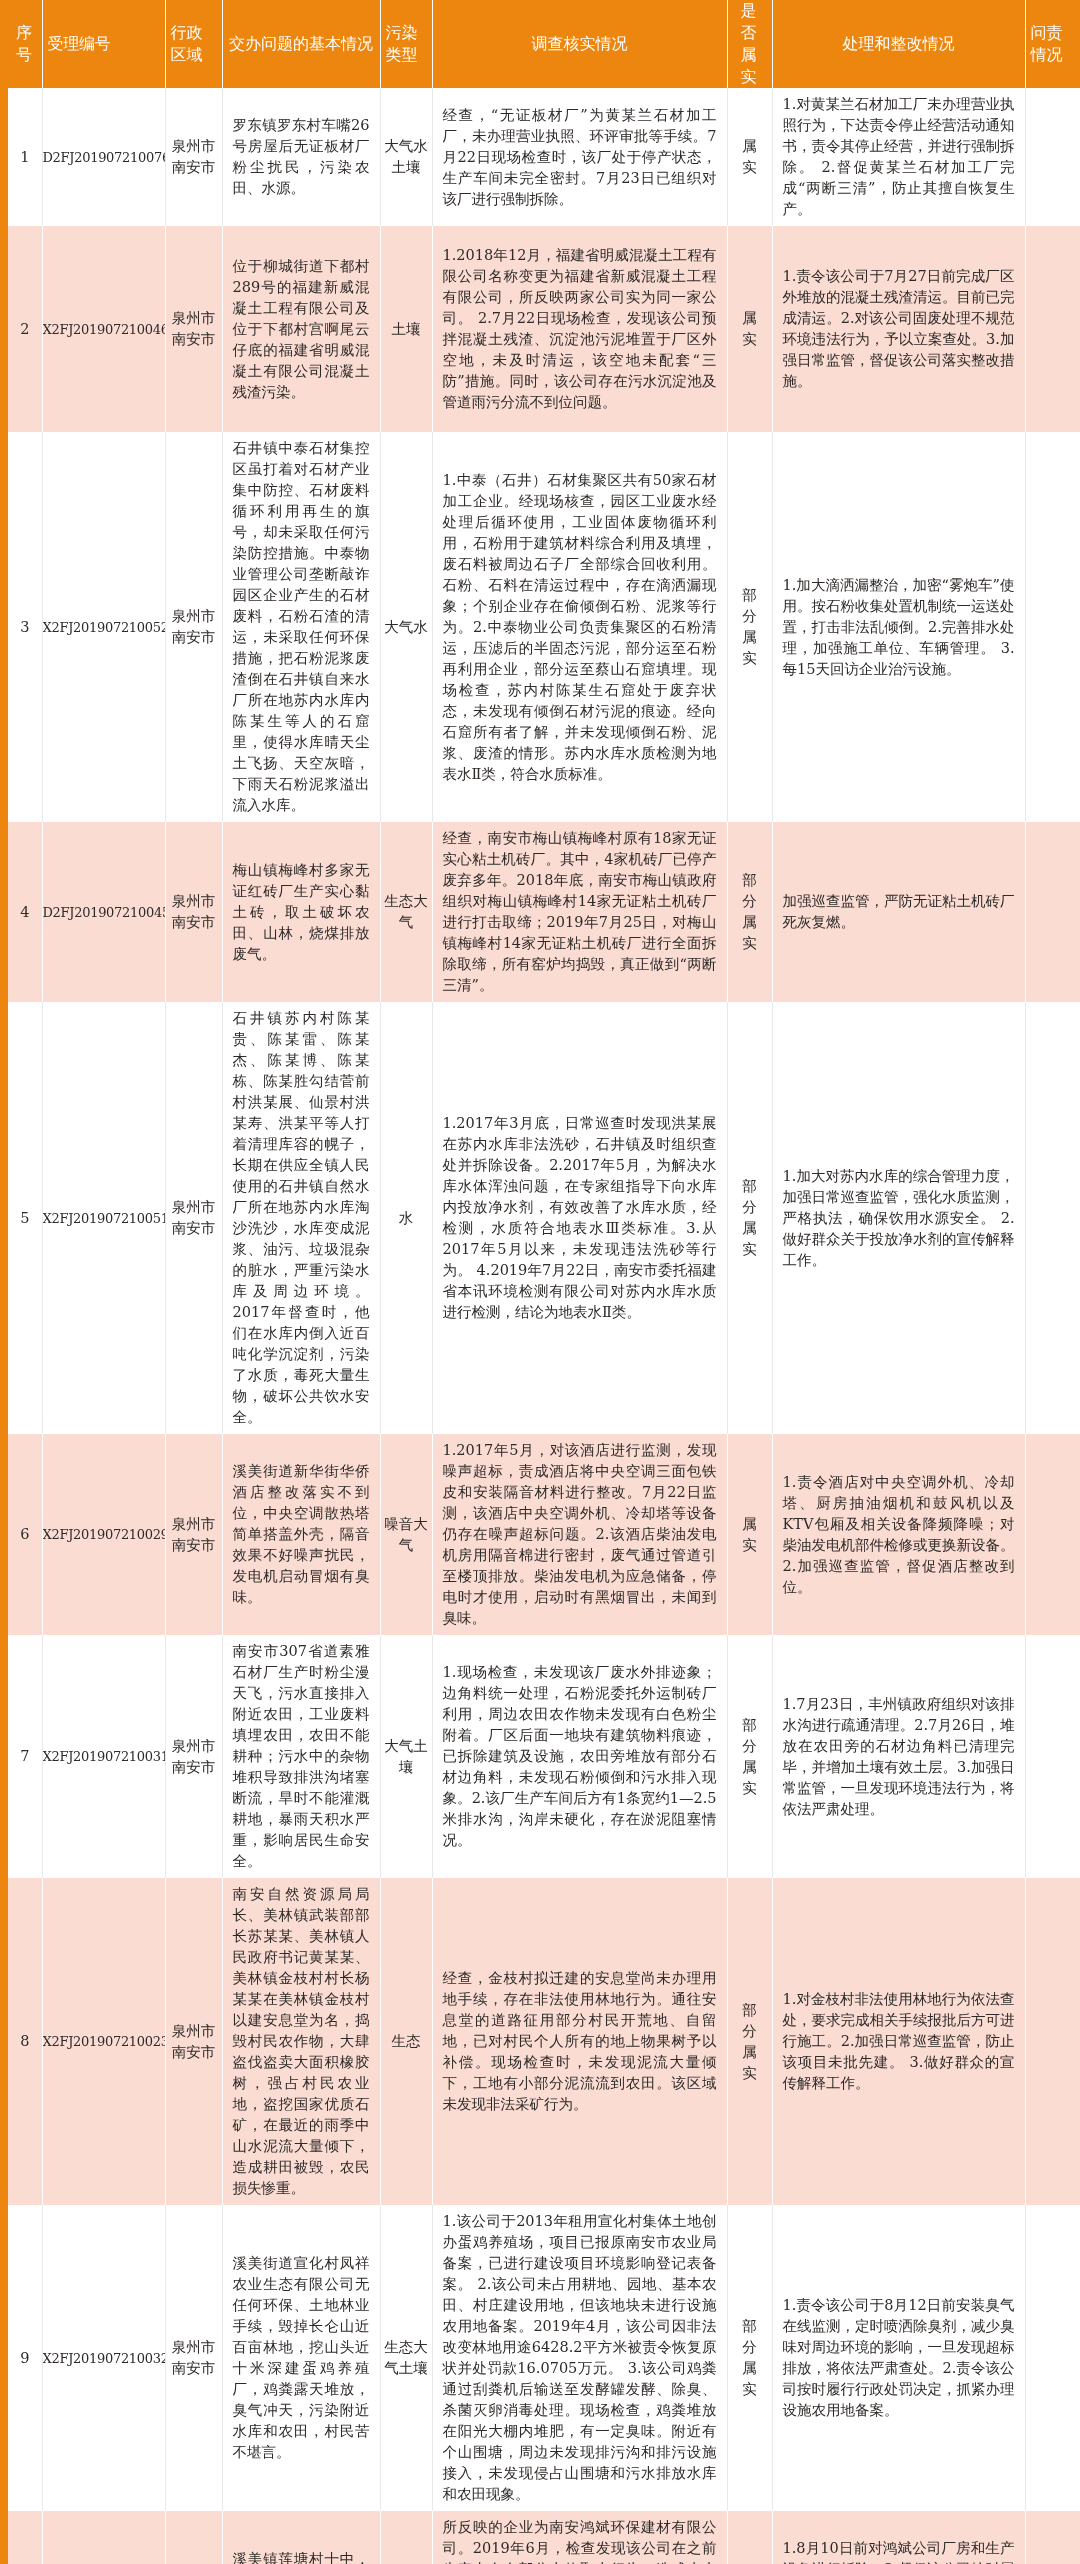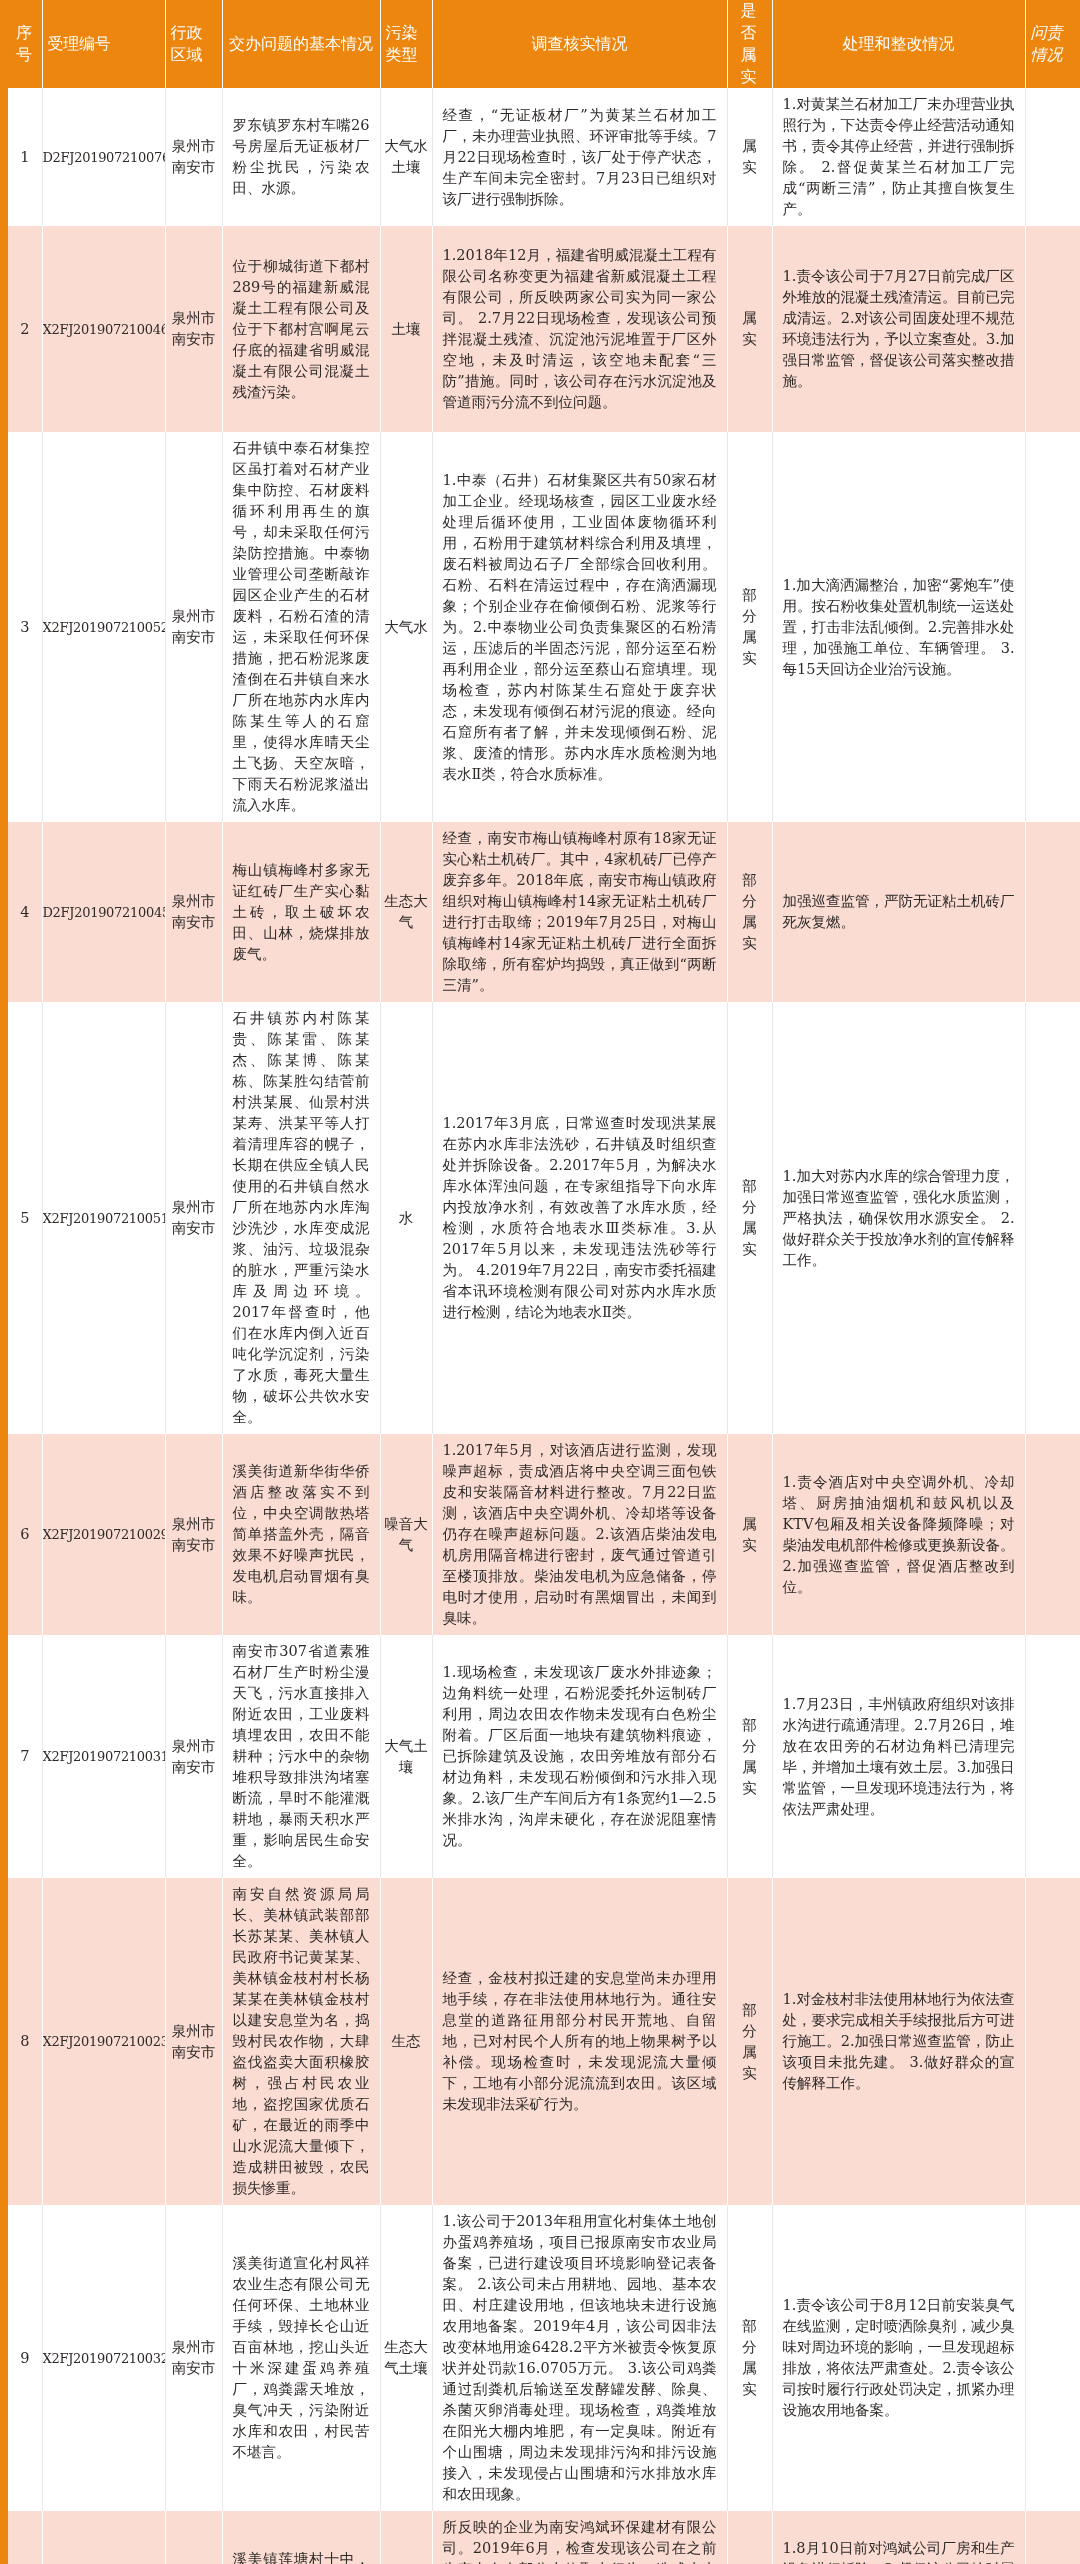--- a/index.html
+++ b/index.html
@@ -35,21 +35,21 @@
   }
   
   .c-no{width:34px;}
   .c-id{width:123px;font-size:13px;letter-spacing:-0.3px;margin-top:30px;}
   .c-region{width:57px;}
   .c-problem{width:158px;}
   .c-type{width:52px;}
   .c-invest{width:295px;margin-left:28px;}
   .c-verdict{width:45px;padding:0 8px;}
   .c-action{width:253px;}
-  .c-acct{width:55px;border-right:none !important;font-style:italic;}
+  .c-acct{width:55px;border-right:none !important;}
   .long{
     text-align:justify;text-justify:inter-character;
     padding:6px 10px;
   }
   .tr.head .c-verdict{padding:0 13px;} 
   .tr.head .c-no{padding:0 8px;}
   .tr.head .long{text-align:center;}
 </style>
 </head>
 <body style="color: rgb(46, 42, 40);">

